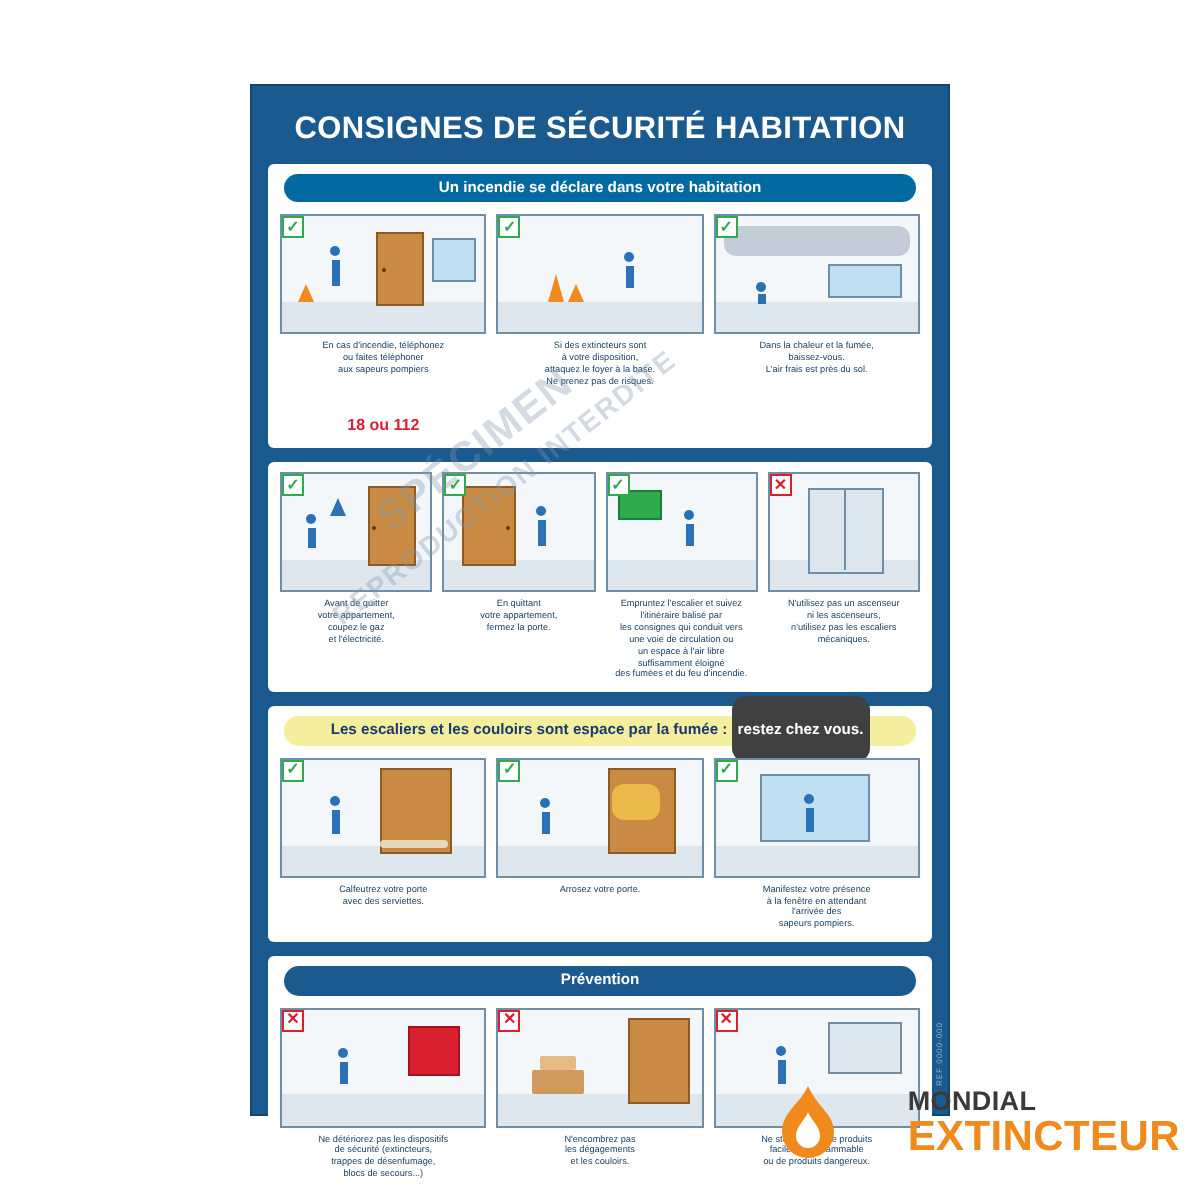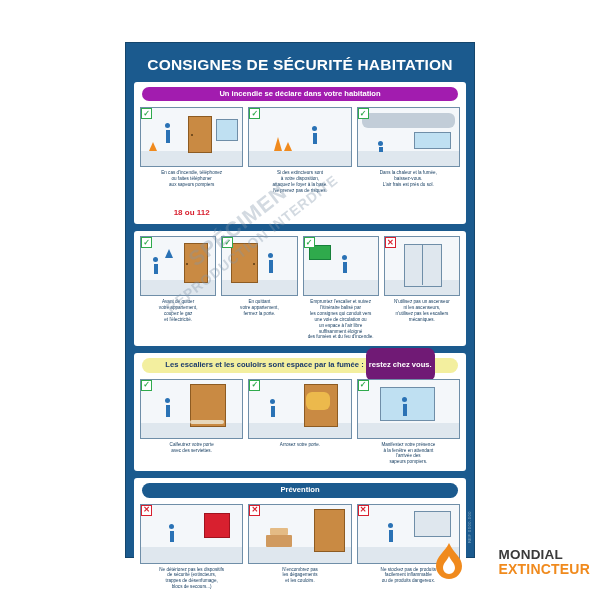--- a/index.html
+++ b/index.html
@@ -9,24 +9,24 @@
   
   .poster{position:absolute;left:125px;top:42px;width:350px;height:516px;background:#1b5a8e;
           border:1px solid #14456c;box-sizing:border-box;padding:7px 8px 8px 8px;}
   .poster-title{color:#ffffff;font-size:15.5px;font-weight:bold;letter-spacing:.2px;text-align:center;
                 padding:6px 0 8px 0;}
 
   .section{background:#ffffff;border-radius:3px;margin-bottom:7px;padding:5px 6px 6px 6px;}
 
   .band{border-radius:10px;color:#ffffff;font-size:7.6px;font-weight:bold;text-align:center;
         padding:3px 4px;margin:0 2px 6px 2px;line-height:1.1;}
-  .band.red{background:#a21caf;}
+  .band.red{background:#0369a1;}
   .band.green{background:#2faa4c;}
   .band.yellow{background:#f3ef9f;color:#1b3a6b;}
-  .band.yellow .hl{background:#701a75;color:#fff;padding:12px 3px;border-radius:7px;}
+  .band.yellow .hl{background:#404040;color:#fff;padding:12px 3px;border-radius:7px;}
   .band.blue{background:#1b5a8e;}
 
   .cards{display:flex;gap:5px;justify-content:center;}
   .card{flex:1;display:flex;flex-direction:column;align-items:center;}
   .thumb{position:relative;width:100%;height:60px;border:1px solid #6f8ea8;box-sizing:border-box;
          background:#eef3f7;overflow:hidden;}
   .cap{font-size:4.6px;line-height:1.28;color:#123a5e;text-align:center;margin-top:3px;
        padding:0 1px;white-space:pre-line;}
   .cap .big{display:block;color:#d8202f;font-size:8px;font-weight:bold;margin-top:20px;}
   .floor{position:absolute;left:0;right:0;bottom:0;height:26%;background:#dfe7ee;}
@@ -50,21 +50,21 @@
   .wm{position:absolute;left:150px;top:190px;width:300px;height:230px;transform:rotate(-38deg);
       color:rgba(130,150,170,.35);font-size:21px;font-weight:bold;letter-spacing:1px;
       text-align:center;pointer-events:none;line-height:1.35;}
 
   
   .logo{position:absolute;right:10px;bottom:18px;display:flex;align-items:center;gap:7px;}
   .flame{width:34px;height:40px;position:relative;}
   .flame svg{display:block;}
   .logo-text{line-height:1.02;margin-left:26px;}
   .logo-text .l1{font-size:13.5px;font-weight:bold;color:#3a3a3a;letter-spacing:.2px;}
-  .logo-text .l2{font-size:14px;font-weight:bold;color:#f08a1d;letter-spacing:.2px;}
+  .logo-text .l2{font-size:21px;font-weight:bold;color:#f08a1d;letter-spacing:.2px;}
 
   
   .sidecode{position:absolute;right:2px;bottom:14px;font-size:4px;color:#8fb0c6;
             writing-mode:vertical-rl;transform:rotate(180deg);letter-spacing:.5px;}
 </style>
 </head>
 <body>
 
 <div class="stage">
 

